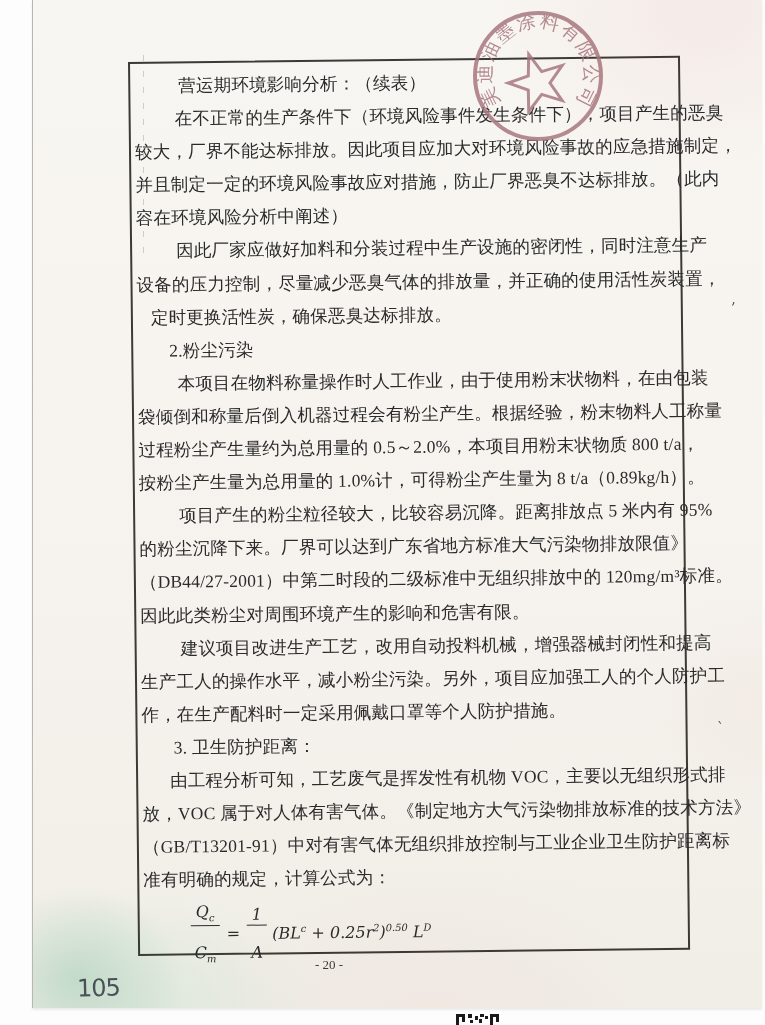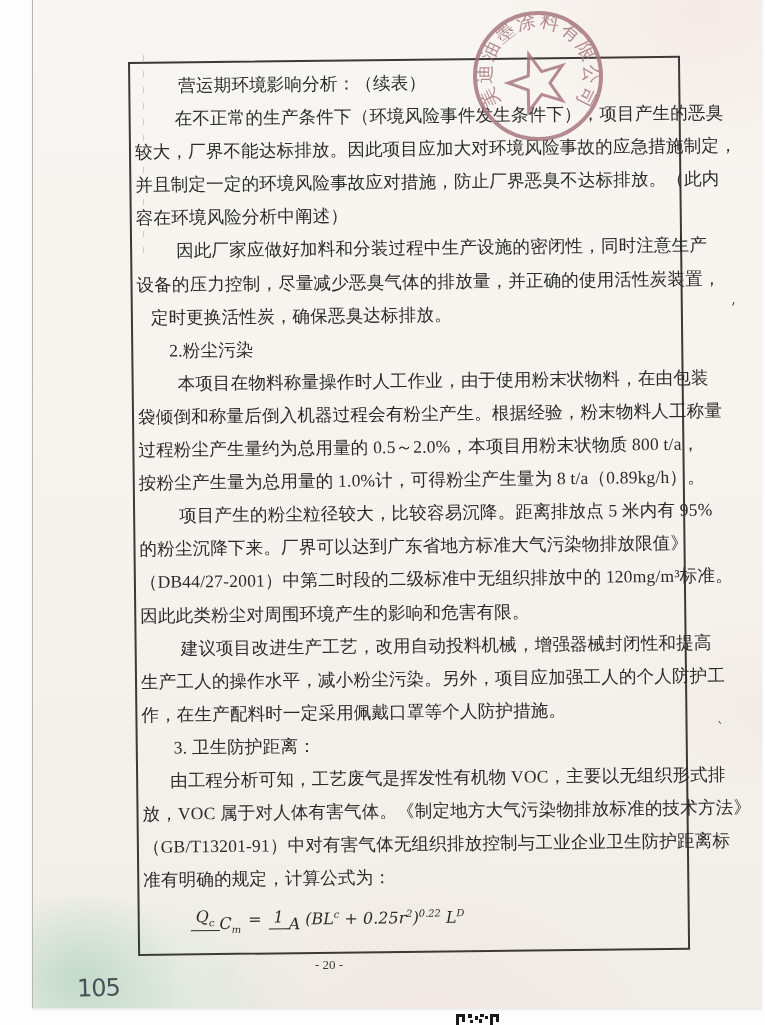--- a/index.html
+++ b/index.html
@@ -43,23 +43,23 @@
     letter-spacing:0.2px;
     white-space:nowrap;overflow:visible;
   }
   
   .formula{
     display:flex;align-items:center;
     margin:7px 0 0 46px;
     font-family:"DejaVu Serif","Liberation Serif",serif;
     font-style:italic;font-size:16px;color:#2b2b2b;
   }
-  .frac{display:inline-flex;flex-direction:row;align-items:center;margin:0 5px;line-height:1.15;}
+  .frac{display:inline-flex;flex-direction:column;align-items:center;margin:0 5px;line-height:1.15;}
   .frac .num{padding:0 5px 1px;border-bottom:1.4px solid #2b2b2b;}
-  .frac .den{padding-top:12px;}
+  .frac .den{padding-top:18px;}
   .formula sub{font-size:0.62em;font-style:italic;}
   .formula sup{font-size:0.62em;font-style:italic;}
   .eq{margin:0 2px;}
   
   .stamp{position:absolute;left:430px;top:3px;opacity:0.82;}
   .stamp text{
     font-family:"Liberation Serif","DejaVu Serif",serif;
     font-size:19px;fill:#a5737a;letter-spacing:1px;
   }
   
@@ -116,21 +116,21 @@
       <div class="formula">
         <span class="frac">
           <span class="num"><span>Q</span><sub>c</sub></span>
           <span class="den"><span>C</span><sub>m</sub></span>
         </span>
         <span class="eq">=</span>
         <span class="frac">
           <span class="num">1</span>
           <span class="den">A</span>
         </span>
-        <span><span>(</span><span>BL</span><sup>c</sup><span> + 0.25r</span><sup>2</sup><span>)</span><sup>0.22</sup>&nbsp;<span>L</span><sup>D</sup></span>
+        <span><span>(</span><span>BL</span><sup>c</sup><span> + 0.25r</span><sup>2</sup><span>)</span><sup>0.50</sup>&nbsp;<span>L</span><sup>D</sup></span>
       </div>
     </div>
 
     <svg class="stamp" width="150" height="148" viewBox="0 0 150 148">
       <circle cx="75" cy="73" r="63" fill="none" stroke="#a5737a" stroke-width="4"></circle>
       <g transform="translate(75,80) rotate(-18)">
         <path d="M0,-30 L7.05,-9.71 L28.53,-9.27 L11.41,3.71 L17.63,24.27 L0,12 L-17.63,24.27 L-11.41,3.71 L-28.53,-9.27 L-7.05,-9.71 Z" fill="none" stroke="#a5737a" stroke-width="3"></path>
       </g>
       <defs>
         <path id="sealArc" d="M 41.8,104.2 A 47,47 0 1 1 108.2,104.2" fill="none"></path>

